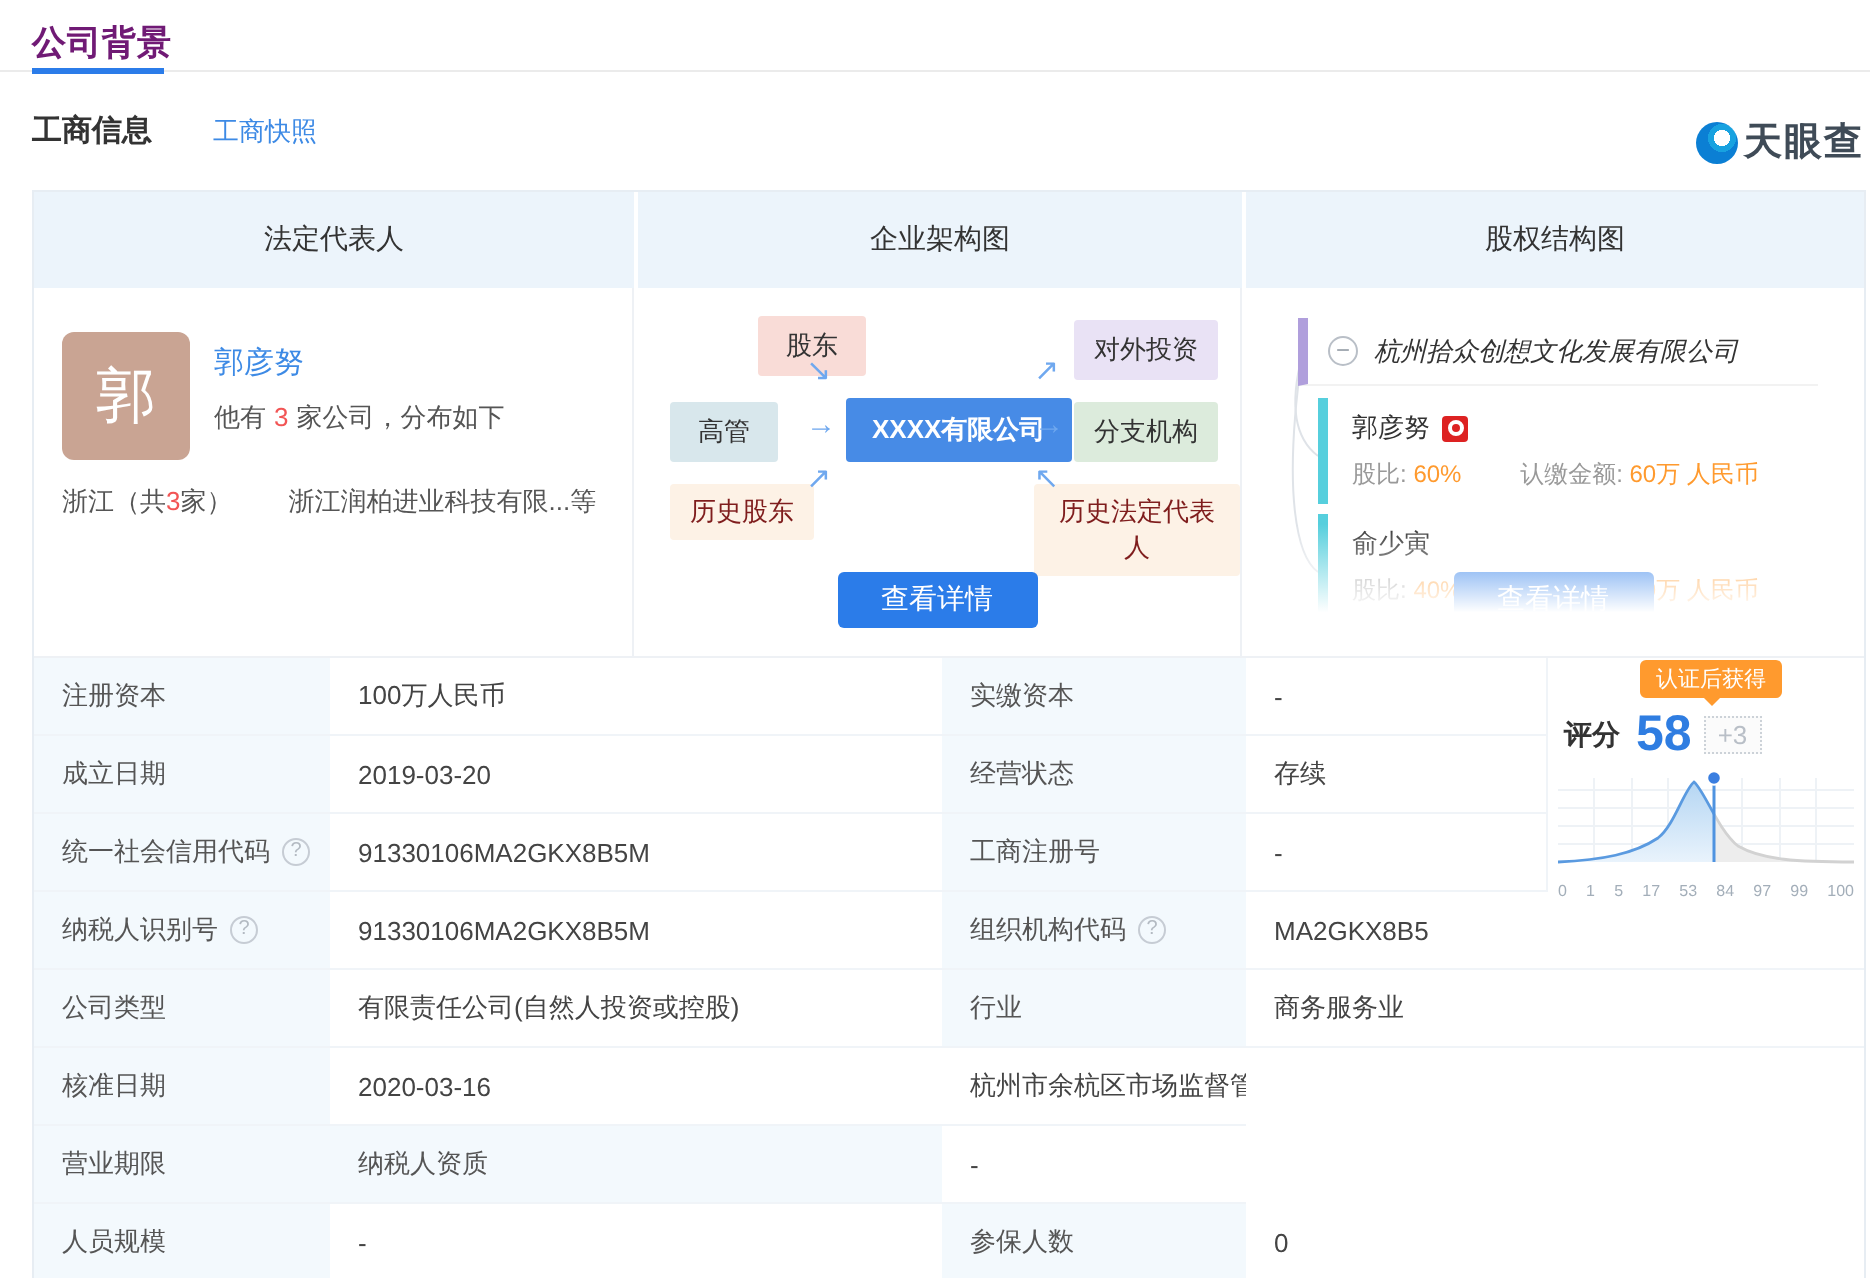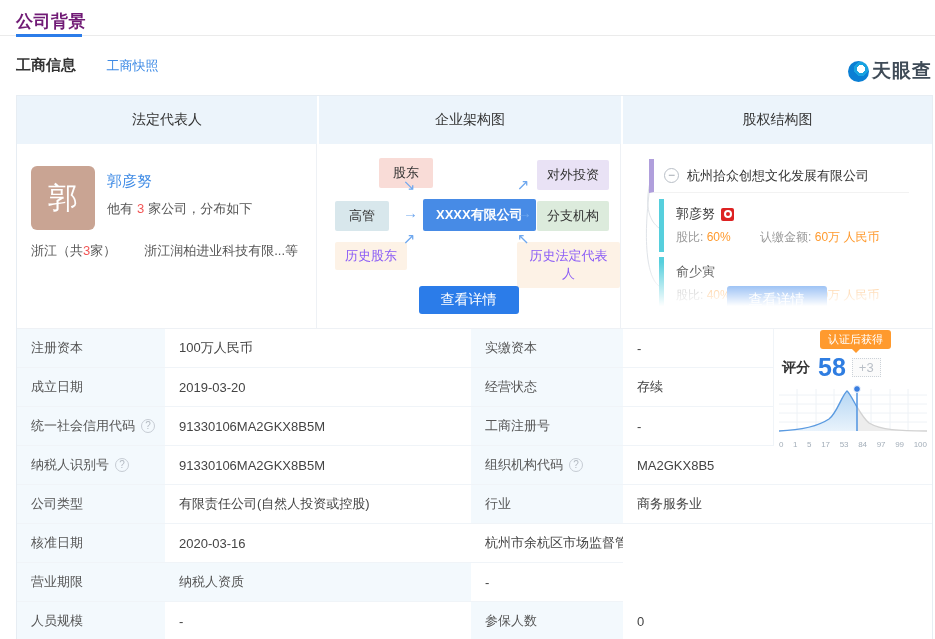--- a/index.html
+++ b/index.html
@@ -41,36 +41,36 @@
   .lr-desc { position:absolute; left:90px; top:56px; font-size:13px; color:#555; }
   .lr-desc .cnt { color:#f25555; margin:0 4px; }
   .lr-bottom { position:absolute; left:14px; top:98px; font-size:13px; color:#555; white-space:nowrap; }
   .lr-bottom .cnt { color:#f25555; }
   .lr-bottom .company { margin-left:28px; color:#555; }
 
   
   .node { position:absolute; font-size:13px; text-align:center; border-radius:2px; padding:6px 14px; color:#333; }
   .n-pink { background:#f9dcd7; }
   .n-blue { background:#d8e7ec; }
-  .n-cream { background:#fdf2e6; color:#8b5cf6; padding:5px 10px; }
+  .n-cream { background:#fdf2e6; color:#7f1d1d; padding:5px 10px; }
   .n-center { background:#478be6; color:#fff; font-weight:bold; padding:7px 13px; }
   .n-purple { background:#e9e2f5; padding:6px 10px; }
   .n-green { background:#dcebdc; padding:6px 10px; }
   .arrow { position:absolute; color:#6fa8ef; font-size:15px; }
   .detail-btn { position:absolute; left:50%; transform:translateX(-50%); top:142px; height:28px;
     padding:0 22px; background:#2b7ce9; color:#fff; font-size:14px; border:none; border-radius:3px; cursor:pointer;
     font-family:Liberation Mono, monospace; }
 
   
   .eq-lines { position:absolute; left:0; top:20px; }
   .eq-root { position:absolute; left:28px; top:15px; width:260px; height:34px; background:#fff;
     border-left:5px solid #b09fdc; border-bottom:1px solid #f2f2f2; display:flex; align-items:center; }
   .eq-minus { width:15px; height:15px; border:1px solid #b9bfc7; border-radius:50%; color:#9aa2ab;
     font-size:12px; line-height:13px; text-align:center; margin:0 8px 0 10px; flex:0 0 auto; }
-  .eq-root-name { font-size:13px; color:#333; }
+  .eq-root-name { font-size:13px; color:#333;font-style:italic; }
   .eq-child { position:absolute; left:38px; width:250px; background:#fff; border-left:5px solid #56cfdd; padding:6px 0 6px 12px; }
   .eq-c1 { top:55px; }
   .eq-c2 { top:113px; }
   .eq-name-row { display:flex; align-items:center; font-size:13px; color:#333; }
   .eq-badge { position:relative; width:13px; height:13px; background:#dd2222; border-radius:2px; margin-left:6px; }
   .eq-badge::after { content:""; position:absolute; inset:2.5px; border:2px solid #fff; border-radius:50%; }
   .eq-vals { margin-top:6px; font-size:12px; color:#999; }
   .eq-vals .ov { color:#ff9a2e; margin-right:26px; }
   .eq-vals .ov2 { color:#ff9a2e; }
   .eq-fade { position:absolute; left:0; right:0; top:118px; height:52px; z-index:3;

